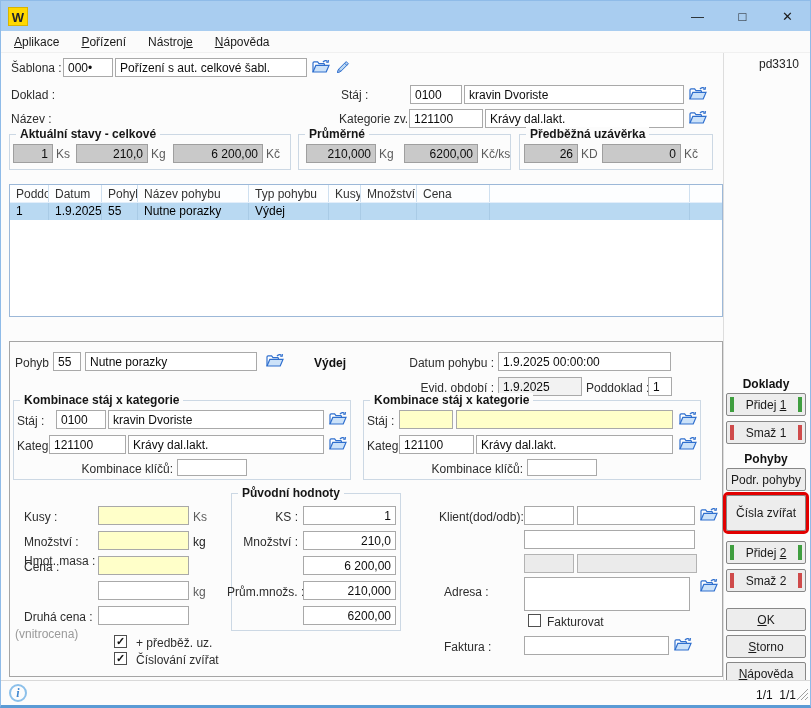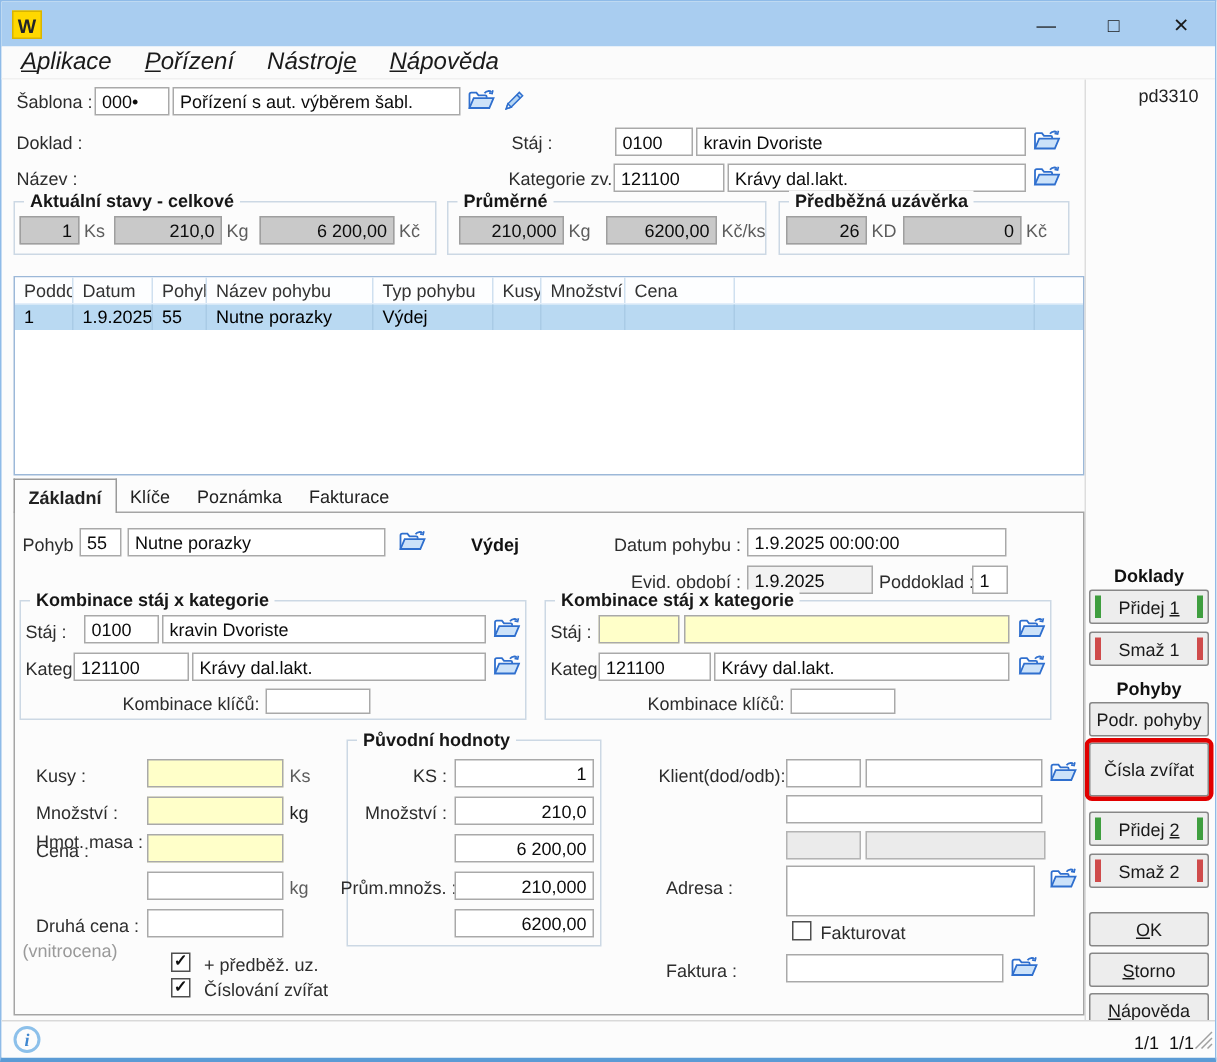--- a/index.html
+++ b/index.html
@@ -12,21 +12,21 @@
               display:flex; align-items:center; padding-left:7px; }
   .app-icon { width:20px; height:19px; background:#ffd800; color:#23242a; font-weight:bold;
               font-size:13px; text-align:center; line-height:19px; border:1px solid #d9b400; }
   .title-text { margin-left:8px; font-size:13px; color:#141414; }
   .wctls { margin-left:auto; display:flex; }
   .wctl { width:45px; height:30px; display:flex; align-items:center; justify-content:center;
           font-size:13px; color:#1a1a1a; cursor:default; }
   
   .menubar { position:absolute; left:0; top:30px; width:100%; height:22px; background:#fbfbfb;
              display:flex; align-items:center; padding-left:2px; border-bottom:1px solid #f0f0f0; }
-  .mitem { padding:3px 11px; font-size:16px; color:#1a1a1a;font-style:italic; }
+  .mitem { padding:3px 11px; font-size:12px; color:#1a1a1a; }
   
   .lbl { position:absolute; font-size:12px; color:#2d2d2d; white-space:nowrap; }
   .lbl.r { text-align:right; }
   .lbl.b { font-weight:bold; color:#111; }
   .lbl.dim { color:#9a9a9a; }
   .unit { position:absolute; font-size:12px; color:#5d5d5d; white-space:nowrap; }
   .fld { position:absolute; height:19px; border:1px solid #a9a9a9; background:#fff; font-size:12px;
          padding:1px 4px 0; line-height:16px; color:#0c0c0c; white-space:nowrap; overflow:hidden; }
   .fld.gray { background:#c9c9c9; border-color:#9f9f9f; text-align:right; }
   .fld.lgray { background:#ebebeb; border-color:#b3b3b3; }
@@ -99,21 +99,21 @@
 
   <div class="menubar">
     <span class="mitem"><u>A</u>plikace</span>
     <span class="mitem"><u>P</u>ořízení</span>
     <span class="mitem">Nástroj<u>e</u></span>
     <span class="mitem"><u>N</u>ápověda</span>
   </div>
 
   <span class="lbl" style="left:10px;top:60px">Šablona :</span>
   <div class="fld" style="left:62px;top:57px;width:50px">000•</div>
-  <div class="fld" style="left:114px;top:57px;width:192px">Pořízení s aut. výběrem šabl.</div>
+  <div class="fld" style="left:114px;top:57px;width:192px">Pořízení s aut. celkové šabl.</div>
   <span class="icon-btn" style="left:311px;top:58px">
     <svg width="18" height="15" viewBox="0 0 18 15">
         <path d="M11 3.2 C12.3 1.4 14.6 1.3 15.6 2.4" fill="none" stroke="#2f6fce" stroke-width="1.2"></path>
         <path d="M16.6 1.2 L16.1 3.4 L14 3" fill="none" stroke="#2f6fce" stroke-width="1.1"></path>
         <path d="M1 13 V4 Q1 2.8 2.2 2.8 H5.6 L7 4.6 H11.6 Q12.4 4.6 12.4 5.4 V6.2" fill="#fff" stroke="#2f6fce" stroke-width="1.2"></path>
         <path d="M1 13 L3.8 6.4 H17 L14.2 13 Z" fill="#cce2f9" stroke="#2f6fce" stroke-width="1.2"></path>
       </svg>
   </span>
   <span class="icon-btn" style="left:335px;top:58px">
     <svg width="15" height="15" viewBox="0 0 15 15">
@@ -195,26 +195,20 @@
       <div class="dcell c4">Nutne porazky</div>
       <div class="dcell c5">Výdej</div>
       <div class="dcell c6"></div>
       <div class="dcell c7"></div>
       <div class="dcell c8"></div>
       <div class="dcell c9"></div>
       <div class="dcell cx"></div>
     </div>
   </div>
 
-  <div class="tabs">
-    <div class="tab active">Základní</div>
-    <div class="tab">Klíče</div>
-    <div class="tab">Poznámka</div>
-    <div class="tab">Fakturace</div>
-  </div>
   <div class="panel"></div>
 
   <div class="abs-layer">
 
     <span class="lbl" style="left:14px;top:355px">Pohyb :</span>
     <div class="fld" style="left:52px;top:351px;width:28px">55</div>
     <div class="fld" style="left:84px;top:351px;width:172px">Nutne porazky</div>
     <span class="icon-btn" style="left:265px;top:352px">
       <svg width="18" height="15" viewBox="0 0 18 15">
           <path d="M11 3.2 C12.3 1.4 14.6 1.3 15.6 2.4" fill="none" stroke="#2f6fce" stroke-width="1.2"></path>

